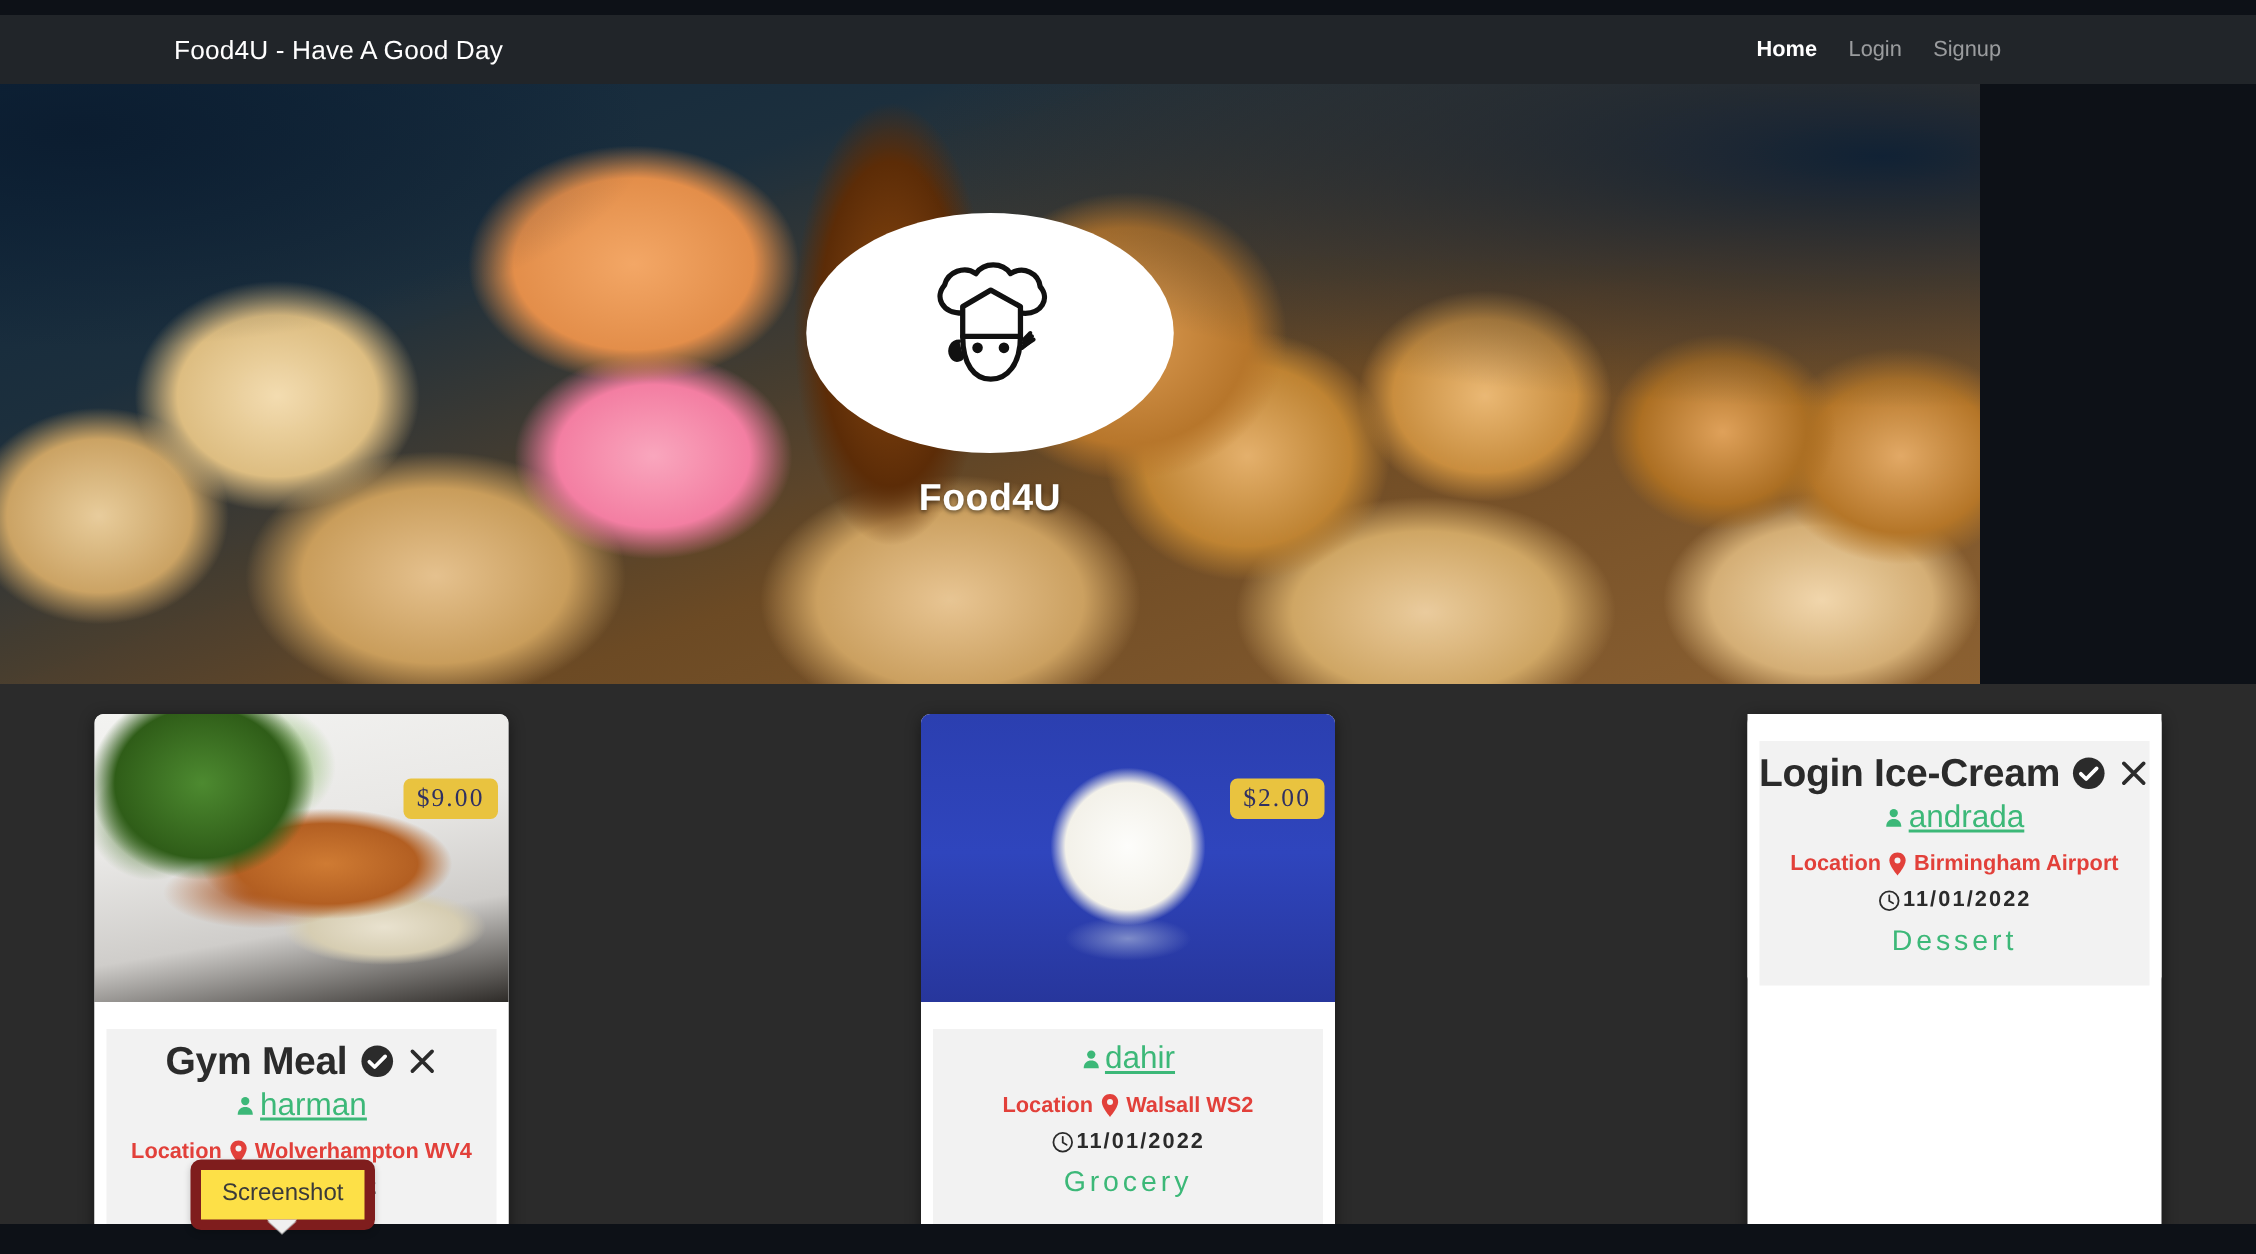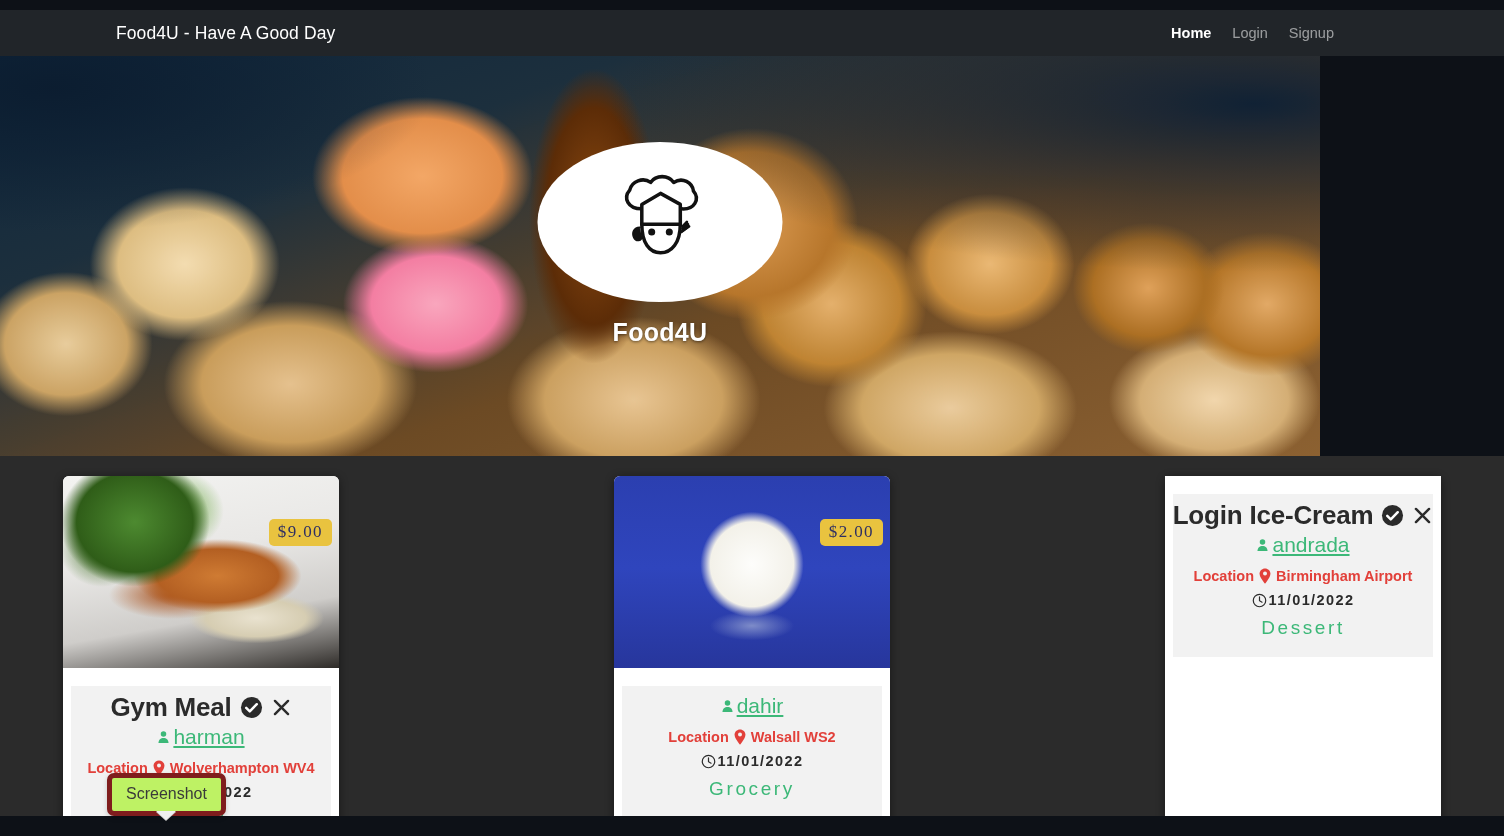--- a/index.html
+++ b/index.html
@@ -263,24 +263,24 @@
   .card-category {
     margin-top: 9px;
     color: #3cb878;
     font-size: 19px;
     letter-spacing: 2.6px;
   }
 
   
   .tooltip {
     position: absolute;
-    left: 44px;
+    left: 64px;
     top: 297px;
-    background: #bef264;
-    border: 5px solid #7f1d1d;
+    background: #fde047;
+    border: 7px solid #7f1d1d;
     border-radius: 7px;
     padding: 7px 14px 8px;
     font-size: 16px;
     color: #3a3a3a;
     box-shadow: 0 2px 5px rgba(0,0,0,0.18);
     z-index: 6;
     white-space: nowrap;
   }
   .tooltip::after {
     content: "";

